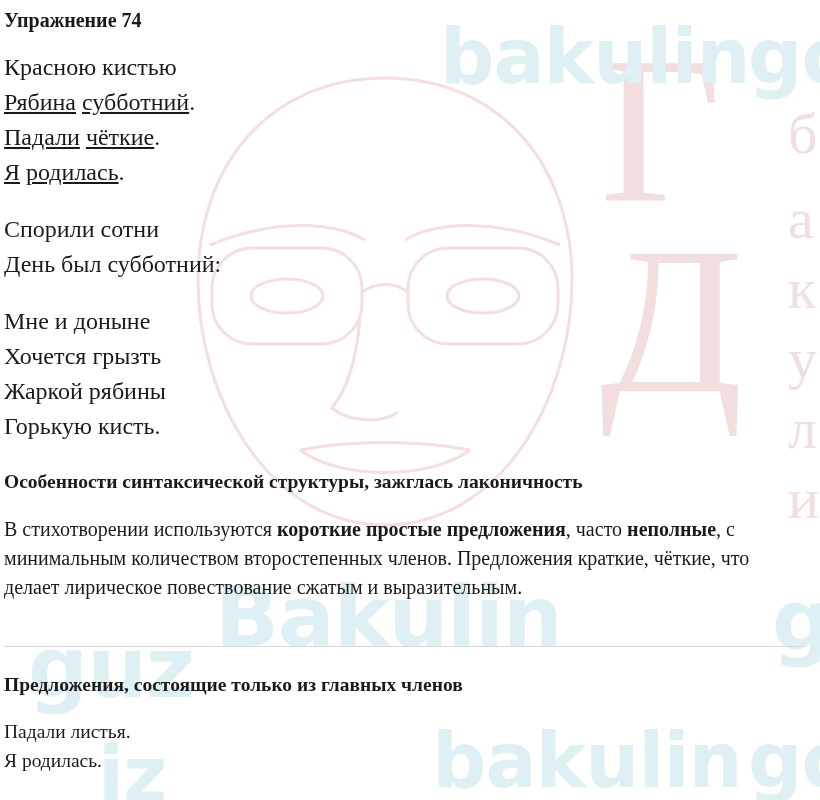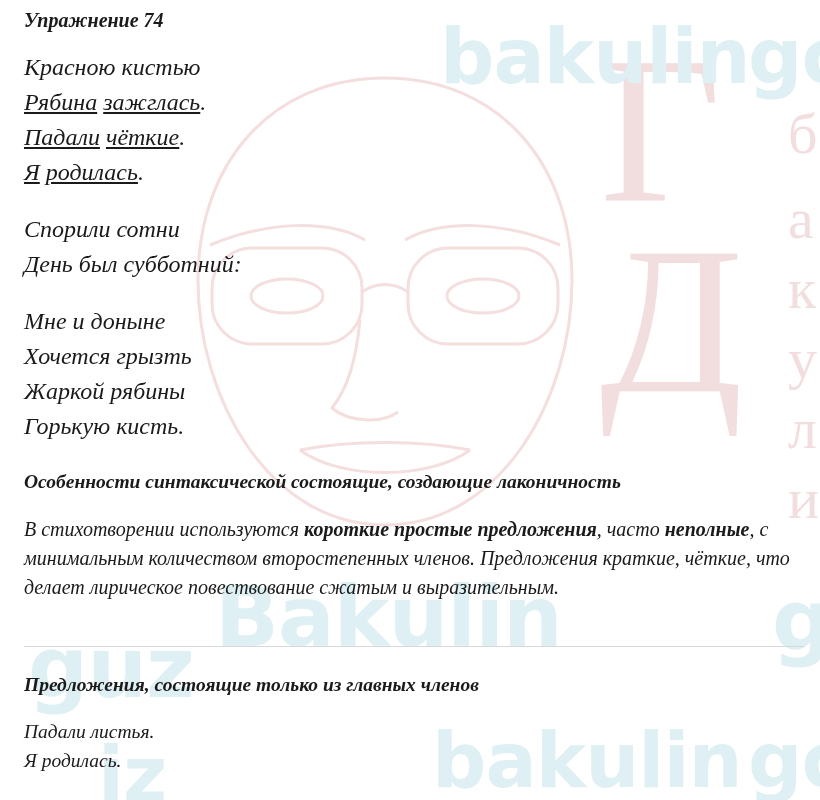--- a/index.html
+++ b/index.html
@@ -49,22 +49,21 @@
   .wm-face svg {
     width: 100%;
     height: 100%;
     display: block;
   }
 
   
   #content {
     position: relative;
     z-index: 1;
-    padding: 8px 16px 0 24px;
-    font-style: italic;
+    padding: 8px 16px 0 4px;
   }
 
   .ex-title {
     font-family: "Liberation Serif", serif;
     font-weight: bold;
     font-size: 20px;
     margin: 0 0 18px 0;
     line-height: 1.2;
   }
 
@@ -162,37 +161,37 @@
 <div id="content">
 
   <h1 class="ex-title">
     <span>Упражнение</span>
     <span>74</span>
   </h1>
 
   <div class="poem" id="poem-root">
       <div class="stanza">
         <span class="line"><span>Красною кистью</span></span>
-        <span class="line"><span class="u">Рябина</span><span> </span><span class="u">зажглась</span><span>.</span></span>
+        <span class="line"><span class="u">Рябина</span><span> </span><span class="u">субботний</span><span>.</span></span>
         <span class="line"><span class="u">Падали</span><span> </span><span class="u">чёткие</span><span>.</span></span>
         <span class="line"><span class="u">Я</span><span> </span><span class="u">родилась</span><span>.</span></span>
       </div>
       <div class="stanza">
         <span class="line"><span>Спорили сотни</span></span>
         <span class="line"><span>День был субботний:</span></span>
       </div>
       <div class="stanza">
         <span class="line"><span>Мне и доныне</span></span>
         <span class="line"><span>Хочется грызть</span></span>
         <span class="line"><span>Жаркой рябины</span></span>
         <span class="line"><span>Горькую кисть.</span></span>
       </div>
     </div>
 
-  <h2 class="section-head">Особенности синтаксической состоящие, создающие лаконичность</h2>
+  <h2 class="section-head">Особенности синтаксической структуры, зажглась лаконичность</h2>
 
   <p class="para" id="para-root"><span>В стихотворении используются </span><b>короткие простые предложения</b><span>, часто </span><b>неполные</b><span>, с минимальным количеством второстепенных членов. Предложения краткие, чёткие, что делает лирическое повествование сжатым и выразительным.</span></p>
 
   <hr class="divider">
 
   <h2 class="section-head">Предложения, состоящие только из главных членов</h2>
 
   <div class="sent-list" id="sent-root">
       <span class="line">Падали листья.</span>
       <span class="line">Я родилась.</span>

